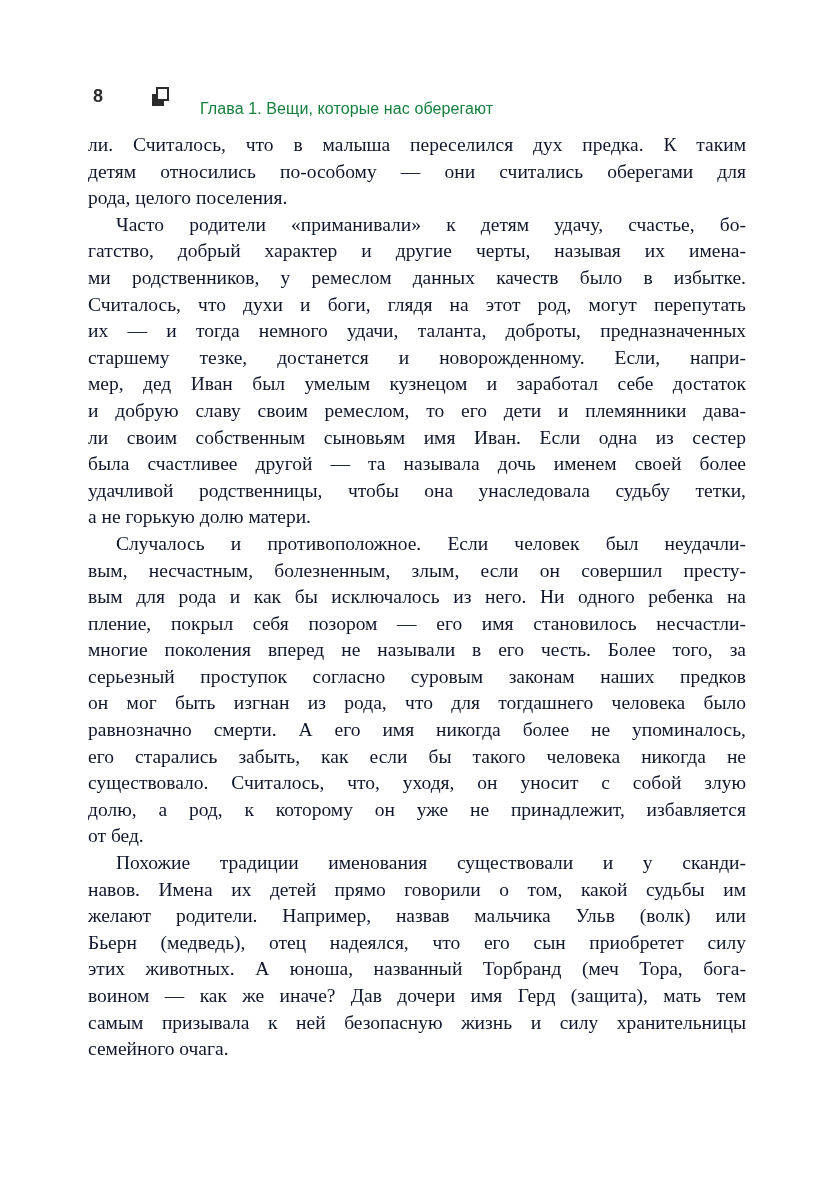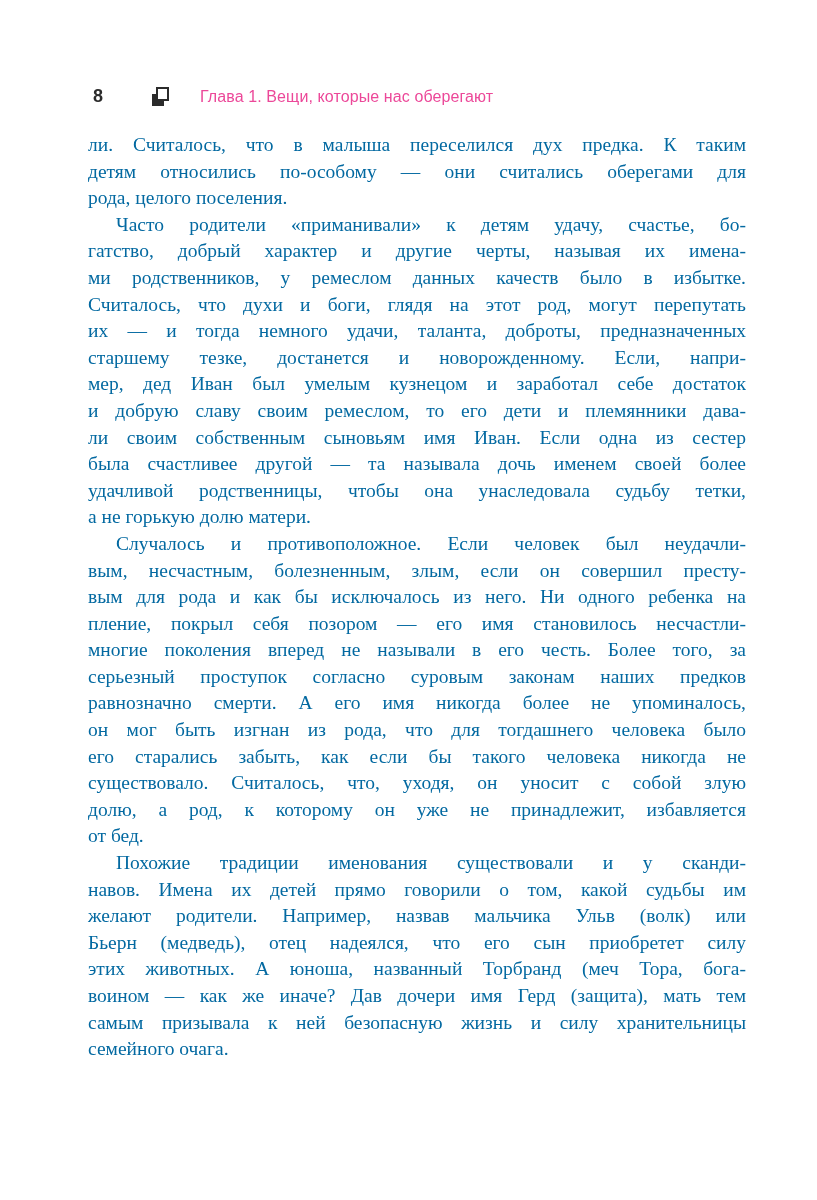--- a/index.html
+++ b/index.html
@@ -52,38 +52,38 @@
     right: 0;
     top: 0;
     width: 9px;
     height: 10px;
     background: #ffffff;
     border: 2px solid #2b2b2b;
   }
   .chapter-title {
     position: absolute;
     left: 200px;
-    top: 4px;
+    top: 16px;
     font-family: "Liberation Sans", sans-serif;
     font-size: 16px;
     font-weight: normal;
     letter-spacing: 0.1px;
-    color: #ec4899;
+    color: #15803d;
   }
 
   
   .page-text {
     position: absolute;
     left: 88px;
     top: 132px;
     width: 658px;
     font-family: "Liberation Serif", "DejaVu Serif", serif;
     font-size: 19.5px;
     line-height: 26.6px;
-    color: #0369a1;
+    color: #0f172a;
   }
   .page-text .line {
     text-align: justify;
     text-align-last: justify;
     white-space: normal;
   }
   .page-text .line.last {
     text-align-last: left;
   }
   .page-text .line.indent {
@@ -119,22 +119,22 @@
       <div class="line">ли своим собственным сыновьям имя Иван. Если одна из сестер</div>
       <div class="line">была счастливее другой — та называла дочь именем своей более</div>
       <div class="line">удачливой родственницы, чтобы она унаследовала судьбу тетки,</div>
       <div class="line last">а не горькую долю матери.</div>
       <div class="line indent">Случалось и противоположное. Если человек был неудачли-</div>
       <div class="line">вым, несчастным, болезненным, злым, если он совершил престу-</div>
       <div class="line">вым для рода и как бы исключалось из него. Ни одного ребенка на</div>
       <div class="line">пление, покрыл себя позором — его имя становилось несчастли-</div>
       <div class="line">многие поколения вперед не называли в его честь. Более того, за</div>
       <div class="line">серьезный проступок согласно суровым законам наших предков</div>
+      <div class="line">он мог быть изгнан из рода, что для тогдашнего человека было</div>
       <div class="line">равнозначно смерти. А его имя никогда более не упоминалось,</div>
-      <div class="line">он мог быть изгнан из рода, что для тогдашнего человека было</div>
       <div class="line">его старались забыть, как если бы такого человека никогда не</div>
       <div class="line">существовало. Считалось, что, уходя, он уносит с собой злую</div>
       <div class="line">долю, а род, к которому он уже не принадлежит, избавляется</div>
       <div class="line last">от бед.</div>
       <div class="line indent">Похожие традиции именования существовали и у сканди-</div>
       <div class="line">навов. Имена их детей прямо говорили о том, какой судьбы им</div>
       <div class="line">желают родители. Например, назвав мальчика Ульв (волк) или</div>
       <div class="line">Бьерн (медведь), отец надеялся, что его сын приобретет силу</div>
       <div class="line">этих животных. А юноша, названный Торбранд (меч Тора, бога-</div>
       <div class="line">воином — как же иначе? Дав дочери имя Герд (защита), мать тем</div>

